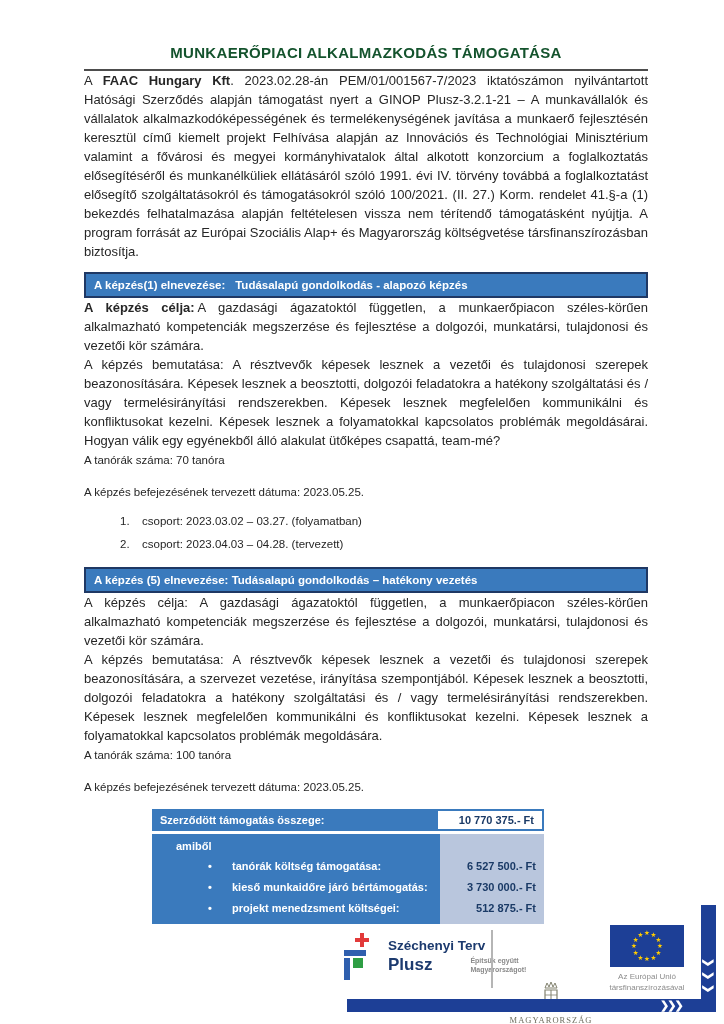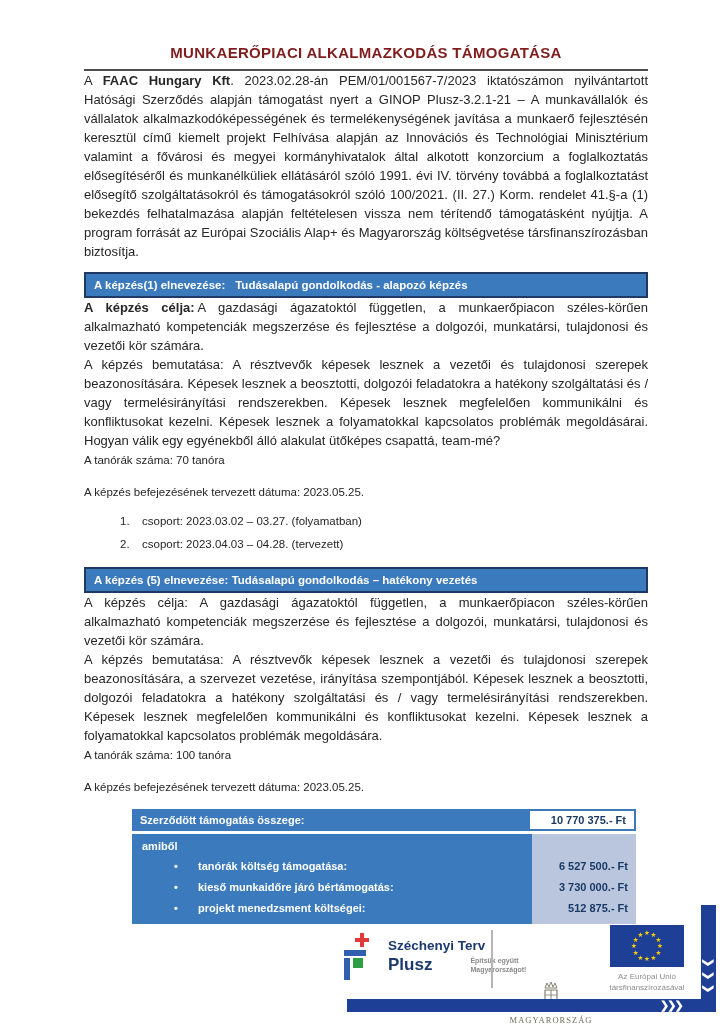--- a/index.html
+++ b/index.html
@@ -3,21 +3,21 @@
 <meta charset="utf-8">
 <style>
   html,body{margin:0;padding:0;background:#e8e8e8;}
   .page{
     position:relative; width:724px; height:1024px; margin:0 auto;
     background:#ffffff; overflow:hidden;
     font-family:"Liberation Sans", sans-serif; color:#262626;
   }
   .content{position:absolute; left:84px; top:44px; width:564px;}
   .doc-title{
-    text-align:center; font-size:15px; font-weight:bold; color:#7f1d1d;
+    text-align:center; font-size:15px; font-weight:bold; color:#14532d;
     letter-spacing:.3px; margin:0;
   }
   .title-rule{border:none; border-top:2px solid #4d4d4d; margin:8px 0 0 0;}
   p.body-text{
     font-size:13px; line-height:19px; text-align:justify; margin:0;
   }
   .intro{margin-top:38px;}
   .company{font-weight:bold;}
   .section-bar{
     margin-top:11px; background:#3a7abd; border:2px solid #1f3864;
@@ -27,33 +27,33 @@
   .bar-label{display:inline-block; min-width:138px;}
   .goal{margin-top:10px;}
   .goal b{margin-right:3px;}
   .desc{margin-top:13px;}
   .plain-line{font-size:11.5px; line-height:19px; margin-top:1px;}
   .completion{margin-top:13px; font-size:11.5px; line-height:19px;}
   .groups{margin-top:8px; margin-left:36px;}
   .group-row{font-size:11.5px; line-height:23px;}
   .group-row .num{display:inline-block; width:22px;}
   
-  .fund-table{margin-top:12px; margin-left:48px; width:504px; font-size:11px;}
+  .fund-table{margin-top:12px; margin-left:68px; width:392px; font-size:11px;}
   .fund-row{display:flex;}
   .fund-head .fund-label{
     flex:1; background:#3a7abd; color:#fff; font-weight:bold;
     padding:4px 8px; line-height:14px;
   }
   .fund-head .fund-value{
     width:88px; background:#ffffff; border:2px solid #3a7abd;
     color:#1a3a66; font-weight:bold; text-align:right;
     padding:2px 8px; line-height:14px;
   }
   .fund-body{margin-top:3px;}
-  .fund-left{flex:1; background:#3a7abd; color:#fff; padding:3px 0 5px 2px;}
+  .fund-left{flex:1; background:#3a7abd; color:#fff; padding:3px 0 5px 16px;}
   .amibol{font-weight:bold; padding-left:8px; line-height:19px;}
   .bullet-row{line-height:21px; font-weight:bold; padding-left:40px;}
   .bullet-row .dot{display:inline-block; width:24px;}
   .fund-right{
     width:104px; background:#b9c6dd; color:#1a3a66; font-weight:bold;
     padding:3px 0 5px 0; text-align:right;
   }
   .fund-right .rv{line-height:21px; padding-right:8px;}
   .fund-right .rv:first-child{margin-top:19px;}
   

